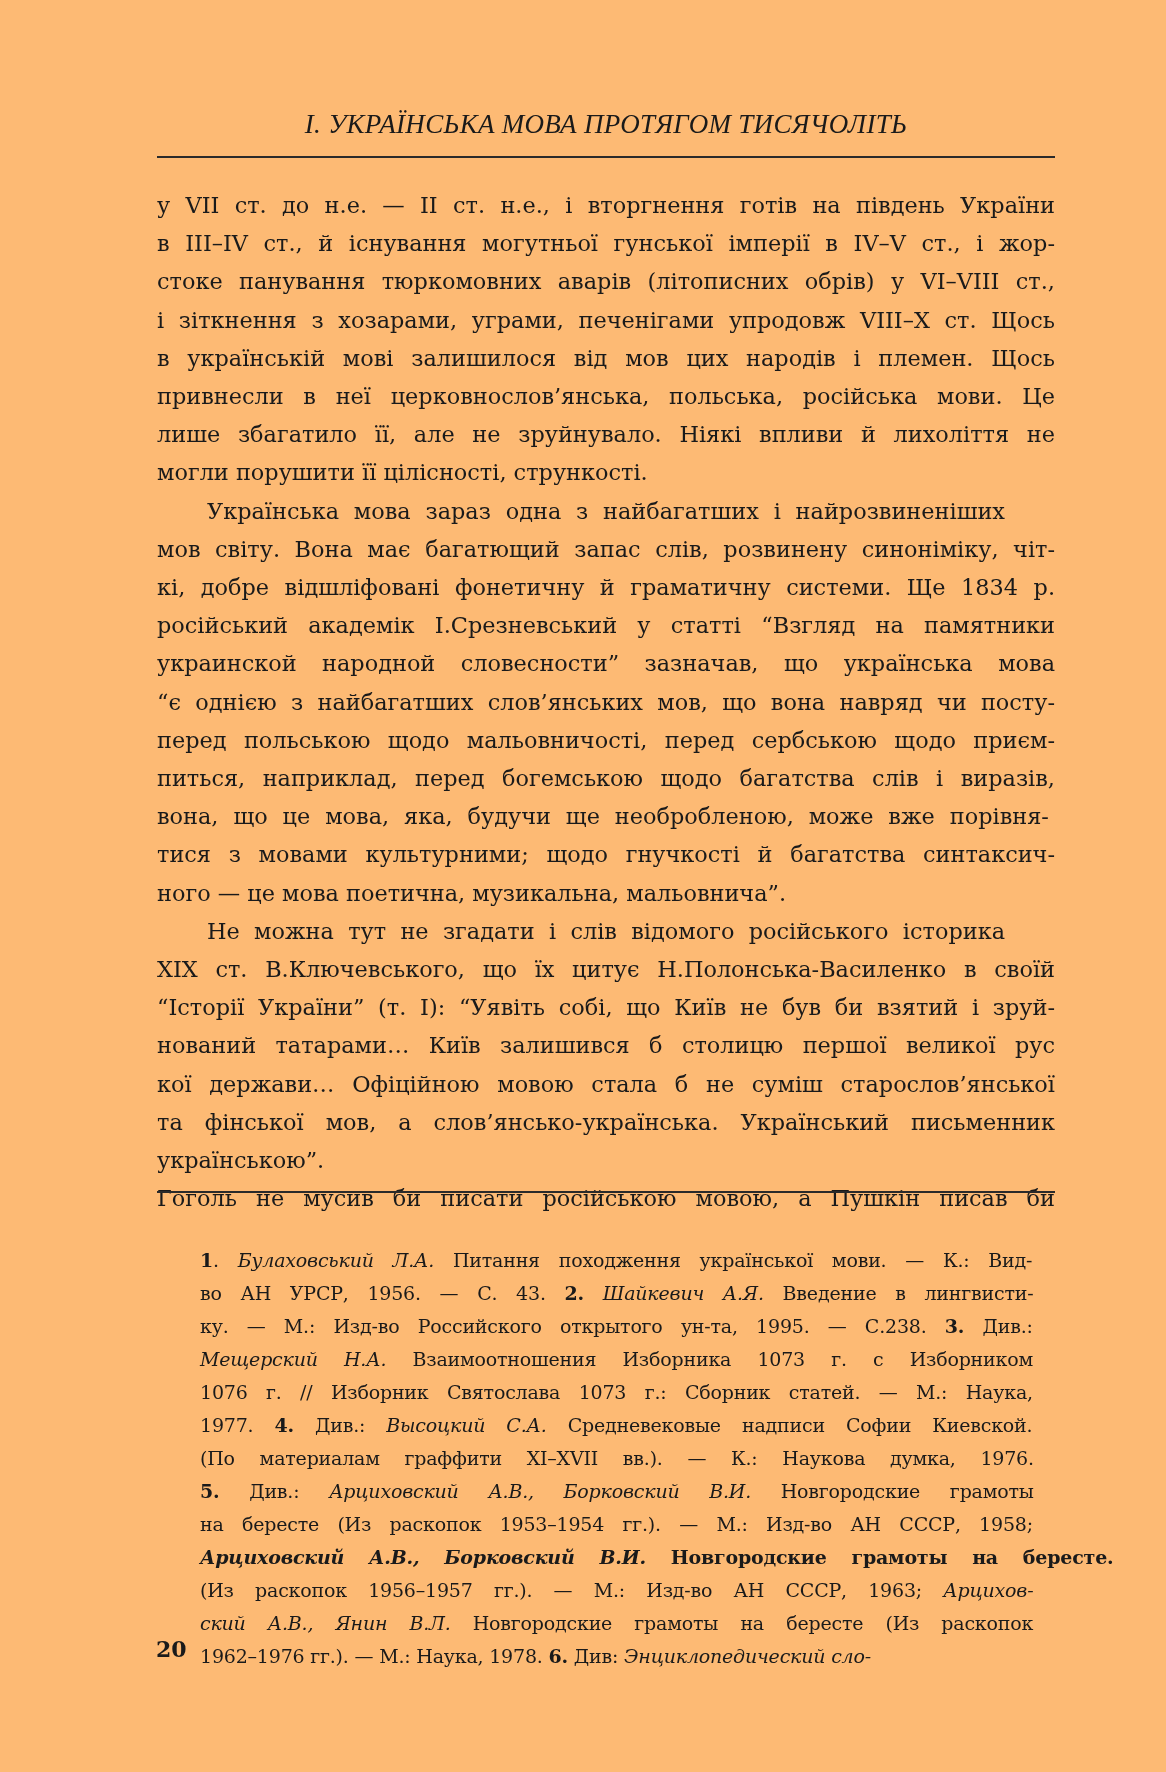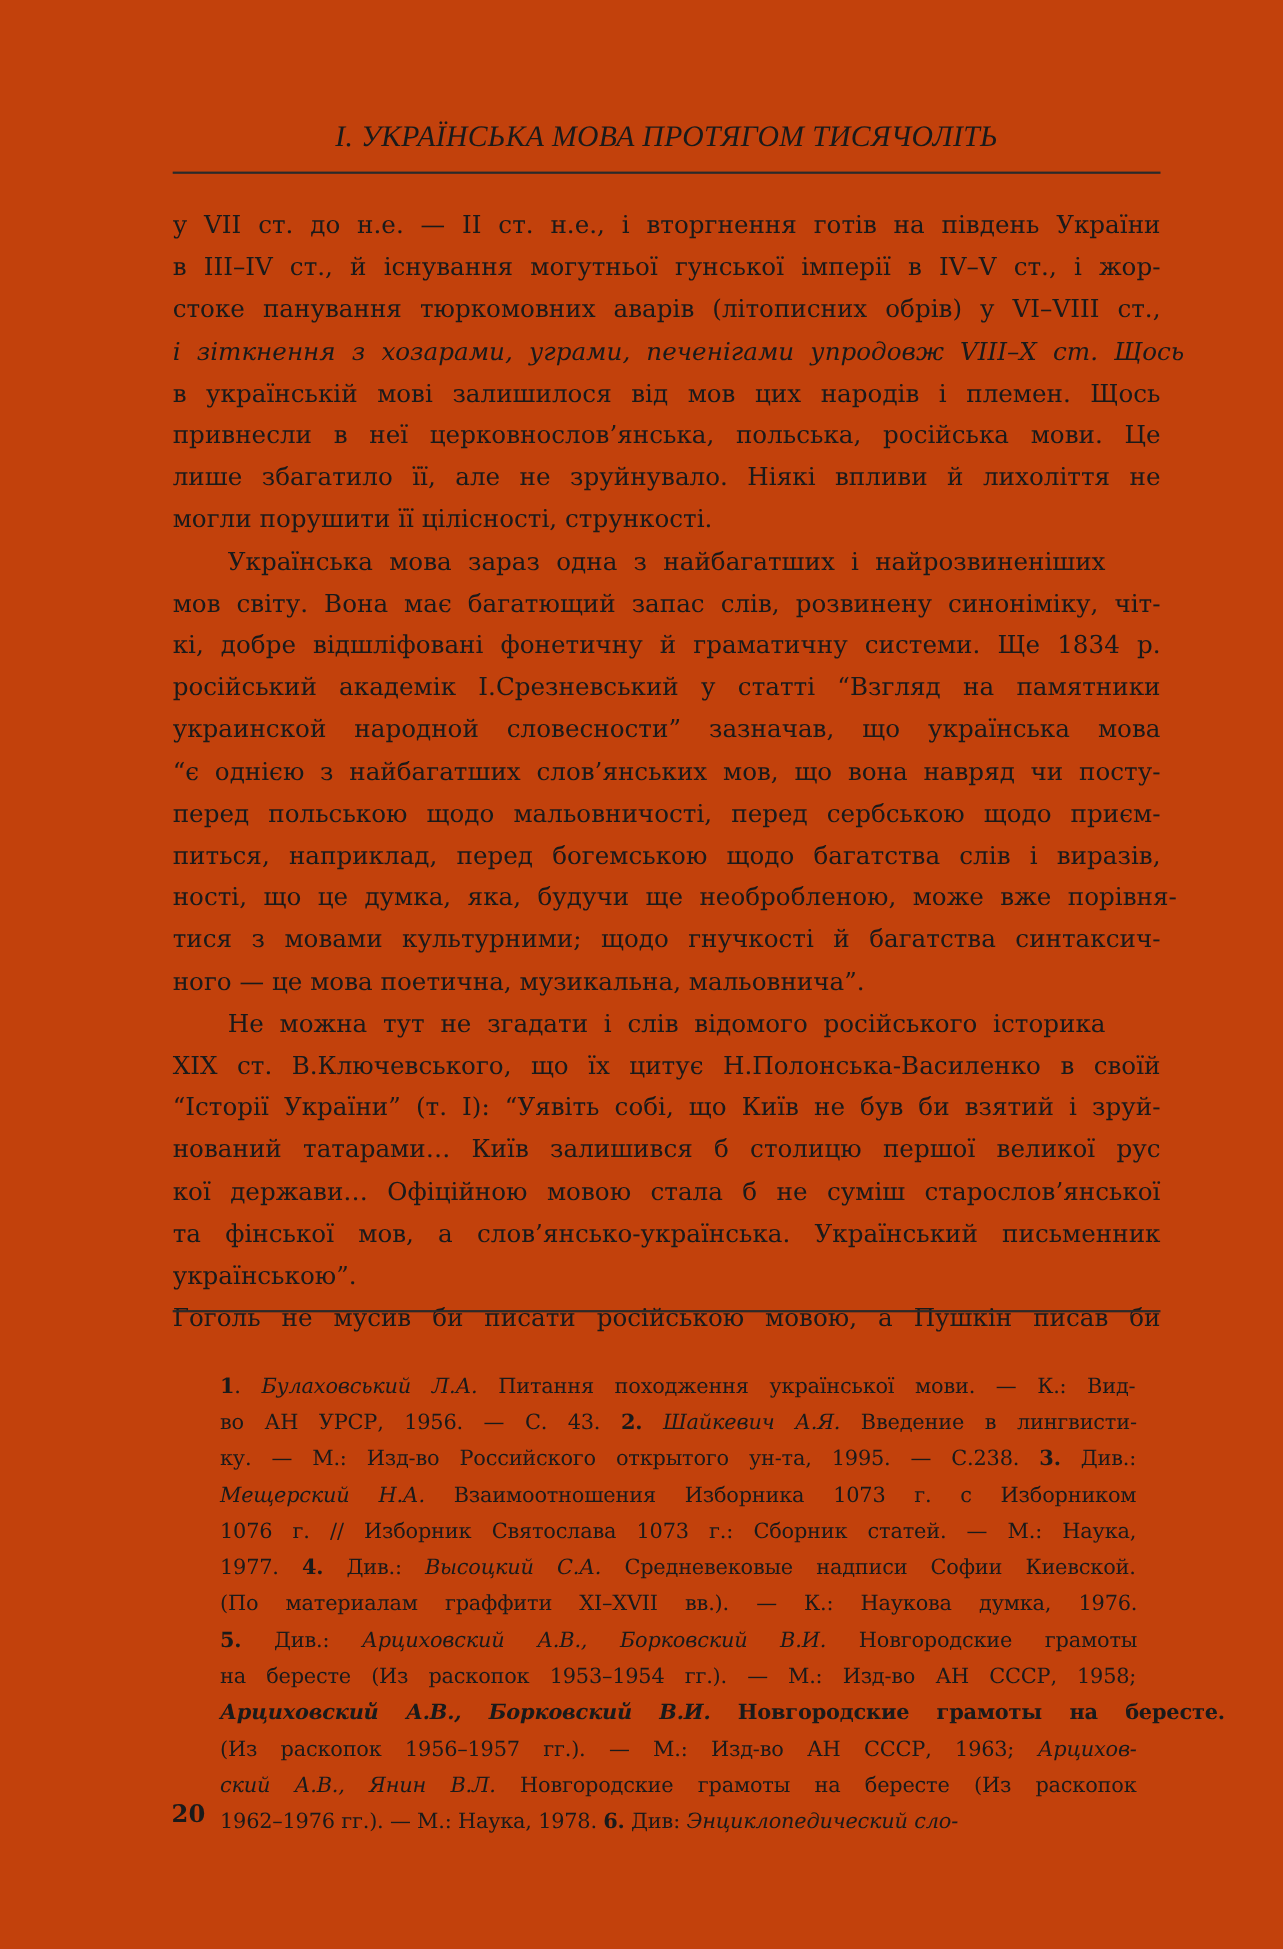--- a/index.html
+++ b/index.html
@@ -1,17 +1,17 @@
 <!DOCTYPE html>
 <html><head>
 <meta charset="utf-8">
 <style>
   html, body { margin: 0; padding: 0; background: #ffffff; }
   body { width: 1166px; height: 1772px; position: relative; overflow: hidden; color: #1a1a1a; }
-  .page { position: absolute; left: 0; top: 0; width: 1166px; height: 1772px; background: #c2410c; }
+  .page { position: absolute; left: 0; top: 0; width: 1166px; height: 1772px; background: #fdba74; }
   .running-head {
     position: absolute; left: 157px; top: 104px; width: 898px;
     text-align: center; font-family: "Liberation Serif", serif; font-style: italic;
     font-size: 27px; letter-spacing: 0.3px; color: #1a1a1a; line-height: 40px;
   }
   .head-rule { position: absolute; left: 157px; top: 156px; width: 898px; height: 2px; background: #2a2a2a; }
   .body-text {
     position: absolute; left: 157px; top: 186px; width: 898px;
     font-family: "DejaVu Serif", serif; font-size: 22.4px; line-height: 38.2px;
     text-align: justify; color: #1a1a1a;
@@ -37,36 +37,36 @@
 
 <div class="page">
   <div class="running-head">І. УКРАЇНСЬКА МОВА ПРОТЯГОМ ТИСЯЧОЛІТЬ</div>
   <div class="head-rule"></div>
 
   <div class="body-text" id="body-text">
       <p>
         <span class="line" style="white-space: nowrap; display: block; word-spacing: 8.19643px; text-align: left; text-align-last: left;">у VII ст. до н.е. — II ст. н.е., і вторгнення готів на південь України</span>
         <span class="line" style="white-space: nowrap; display: block; word-spacing: 8.46615px; text-align: left; text-align-last: left;">в III–IV ст., й існування могутньої гунської імперії в IV–V ст., і жор-</span>
         <span class="line" style="white-space: nowrap; display: block; word-spacing: 9.26758px; text-align: left; text-align-last: left;">стоке панування тюркомовних аварів (літописних обрів) у VI–VIII ст.,</span>
-        <span class="line" style="white-space: nowrap; display: block; word-spacing: 7.56076px; text-align: left; text-align-last: left; font-style: italic;">і зіткнення з хозарами, уграми, печенігами упродовж VIII–X ст. Щось</span>
+        <span class="line" style="white-space: nowrap; display: block; word-spacing: 7.56076px; text-align: left; text-align-last: left;">і зіткнення з хозарами, уграми, печенігами упродовж VIII–X ст. Щось</span>
         <span class="line" style="white-space: nowrap; display: block; word-spacing: 10.6312px; text-align: left; text-align-last: left;">в українській мові залишилося від мов цих народів і племен. Щось</span>
         <span class="line" style="white-space: nowrap; display: block; word-spacing: 12.5804px; text-align: left; text-align-last: left;">привнесли в неї церковнослов’янська, польська, російська мови. Це</span>
         <span class="line" style="white-space: nowrap; display: block; word-spacing: 10.5703px; text-align: left; text-align-last: left;">лише збагатило її, але не зруйнувало. Ніякі впливи й лихоліття не</span>
         <span class="line last" style="white-space: nowrap; display: block; text-align: left; text-align-last: left;">могли порушити її цілісності, стрункості.</span>
       </p>
       <p>
         <span class="line" style="text-indent: 50px; white-space: nowrap; display: block; word-spacing: 7.67188px; text-align: left; text-align-last: left;">Українська мова зараз одна з найбагатших і найрозвиненіших</span>
         <span class="line" style="white-space: nowrap; display: block; word-spacing: 7.43403px; text-align: left; text-align-last: left;">мов світу. Вона має багатющий запас слів, розвинену синоніміку, чіт-</span>
         <span class="line" style="white-space: nowrap; display: block; word-spacing: 8.38889px; text-align: left; text-align-last: left;">кі, добре відшліфовані фонетичну й граматичну системи. Ще 1834 р.</span>
         <span class="line" style="white-space: nowrap; display: block; word-spacing: 13.1451px; text-align: left; text-align-last: left;">російський академік І.Срезневський у статті “Взгляд на памятники</span>
         <span class="line" style="white-space: nowrap; display: block; word-spacing: 18.3385px; text-align: left; text-align-last: left;">украинской народной словесности” зазначав, що українська мова</span>
         <span class="line" style="white-space: nowrap; display: block; word-spacing: 7.18906px; text-align: left; text-align-last: left;">“є однією з найбагатших слов’янських мов, що вона навряд чи посту-</span>
         <span class="line" style="white-space: nowrap; display: block; word-spacing: 10.2612px; text-align: left; text-align-last: left;">перед польською щодо мальовничості, перед сербською щодо приєм-</span>
         <span class="line" style="white-space: nowrap; display: block; word-spacing: 10.3223px; text-align: left; text-align-last: left;">питься, наприклад, перед богемською щодо багатства слів і виразів,</span>
-        <span class="line" style="white-space: nowrap; display: block; word-spacing: 7.80625px; text-align: left; text-align-last: left;">ності, що це думка, яка, будучи ще необробленою, може вже порівня-</span>
+        <span class="line" style="white-space: nowrap; display: block; word-spacing: 7.80625px; text-align: left; text-align-last: left;">вона, що це мова, яка, будучи ще необробленою, може вже порівня-</span>
         <span class="line" style="white-space: nowrap; display: block; word-spacing: 10.582px; text-align: left; text-align-last: left;">тися з мовами культурними; щодо гнучкості й багатства синтаксич-</span>
         <span class="line last" style="white-space: nowrap; display: block; text-align: left; text-align-last: left;">ного — це мова поетична, музикальна, мальовнича”.</span>
       </p>
       <p>
         <span class="line" style="text-indent: 50px; white-space: nowrap; display: block; word-spacing: 7.18576px; text-align: left; text-align-last: left;">Не можна тут не згадати і слів відомого російського історика</span>
         <span class="line" style="white-space: nowrap; display: block; word-spacing: 10.5742px; text-align: left; text-align-last: left;">XIX ст. В.Ключевського, що їх цитує Н.Полонська-Василенко в своїй</span>
         <span class="line" style="white-space: nowrap; display: block; word-spacing: 6.60457px; text-align: left; text-align-last: left;">“Історії України” (т. І): “Уявіть собі, що Київ не був би взятий і зруй-</span>
         <span class="line" style="white-space: nowrap; display: block; word-spacing: 12.2148px; text-align: left; text-align-last: left;">нований татарами… Київ залишився б столицю першої великої рус</span>
         <span class="line" style="white-space: nowrap; display: block; word-spacing: 10.5254px; text-align: left; text-align-last: left;">кої держави… Офіційною мовою стала б не суміш старослов’янської</span>
         <span class="line" style="white-space: nowrap; display: block; word-spacing: 14.862px; text-align: left; text-align-last: left;">та фінської мов, а слов’янсько-українська. Український письменник</span>

